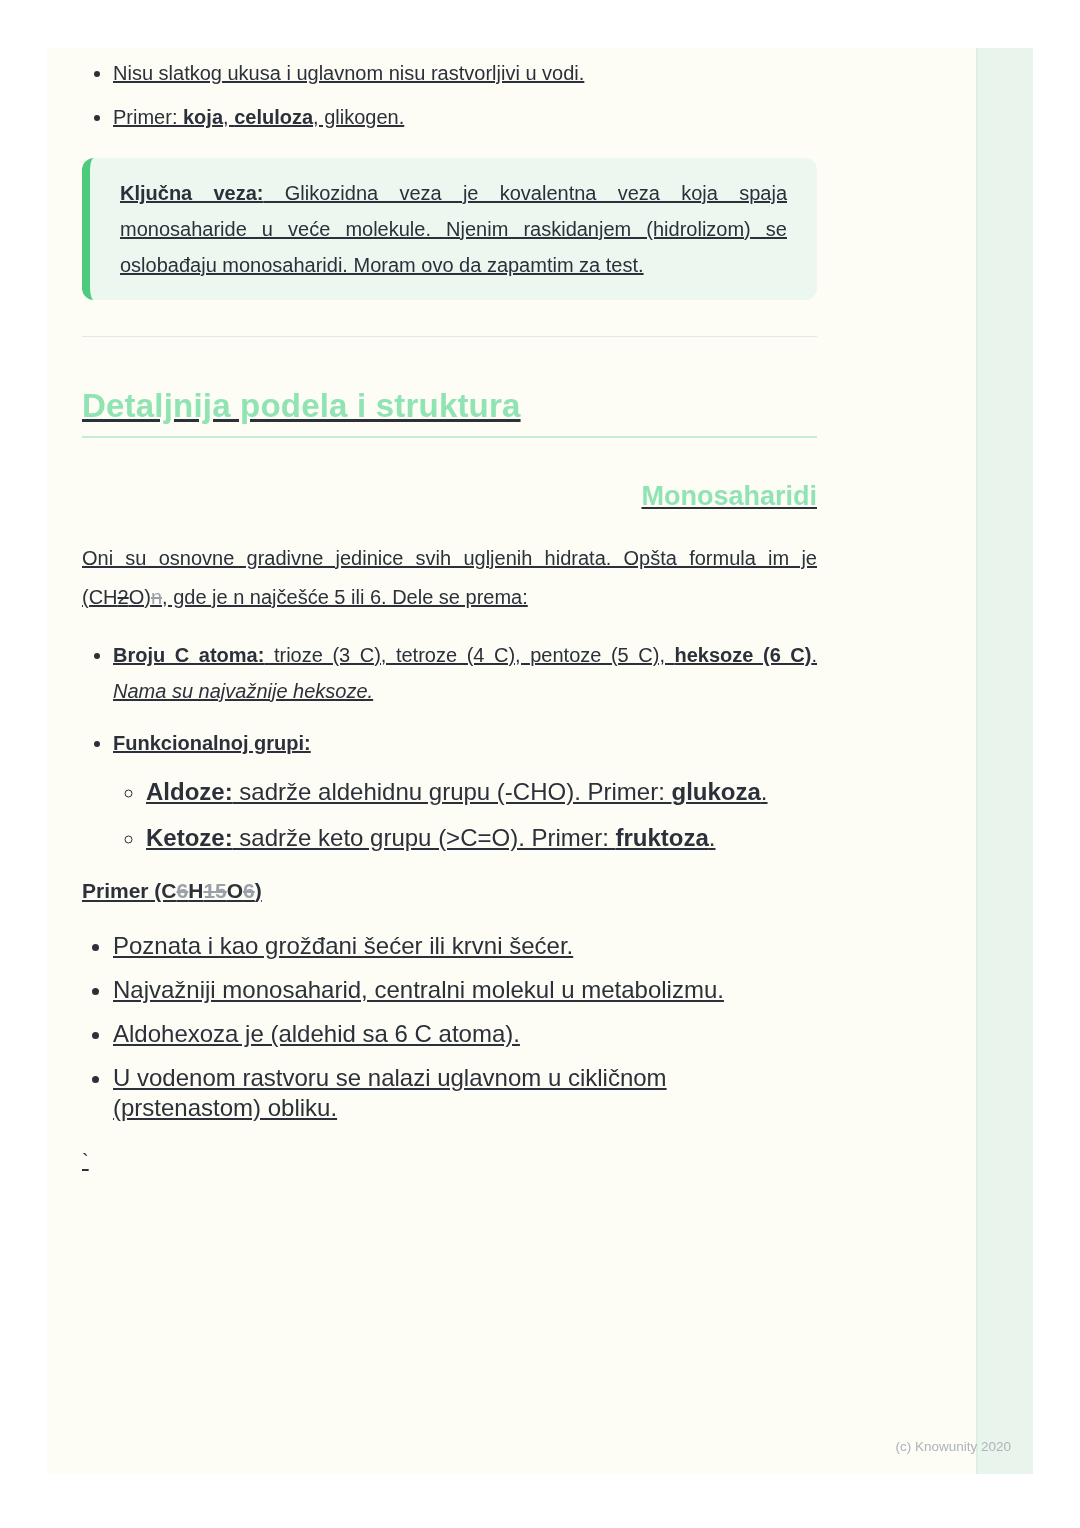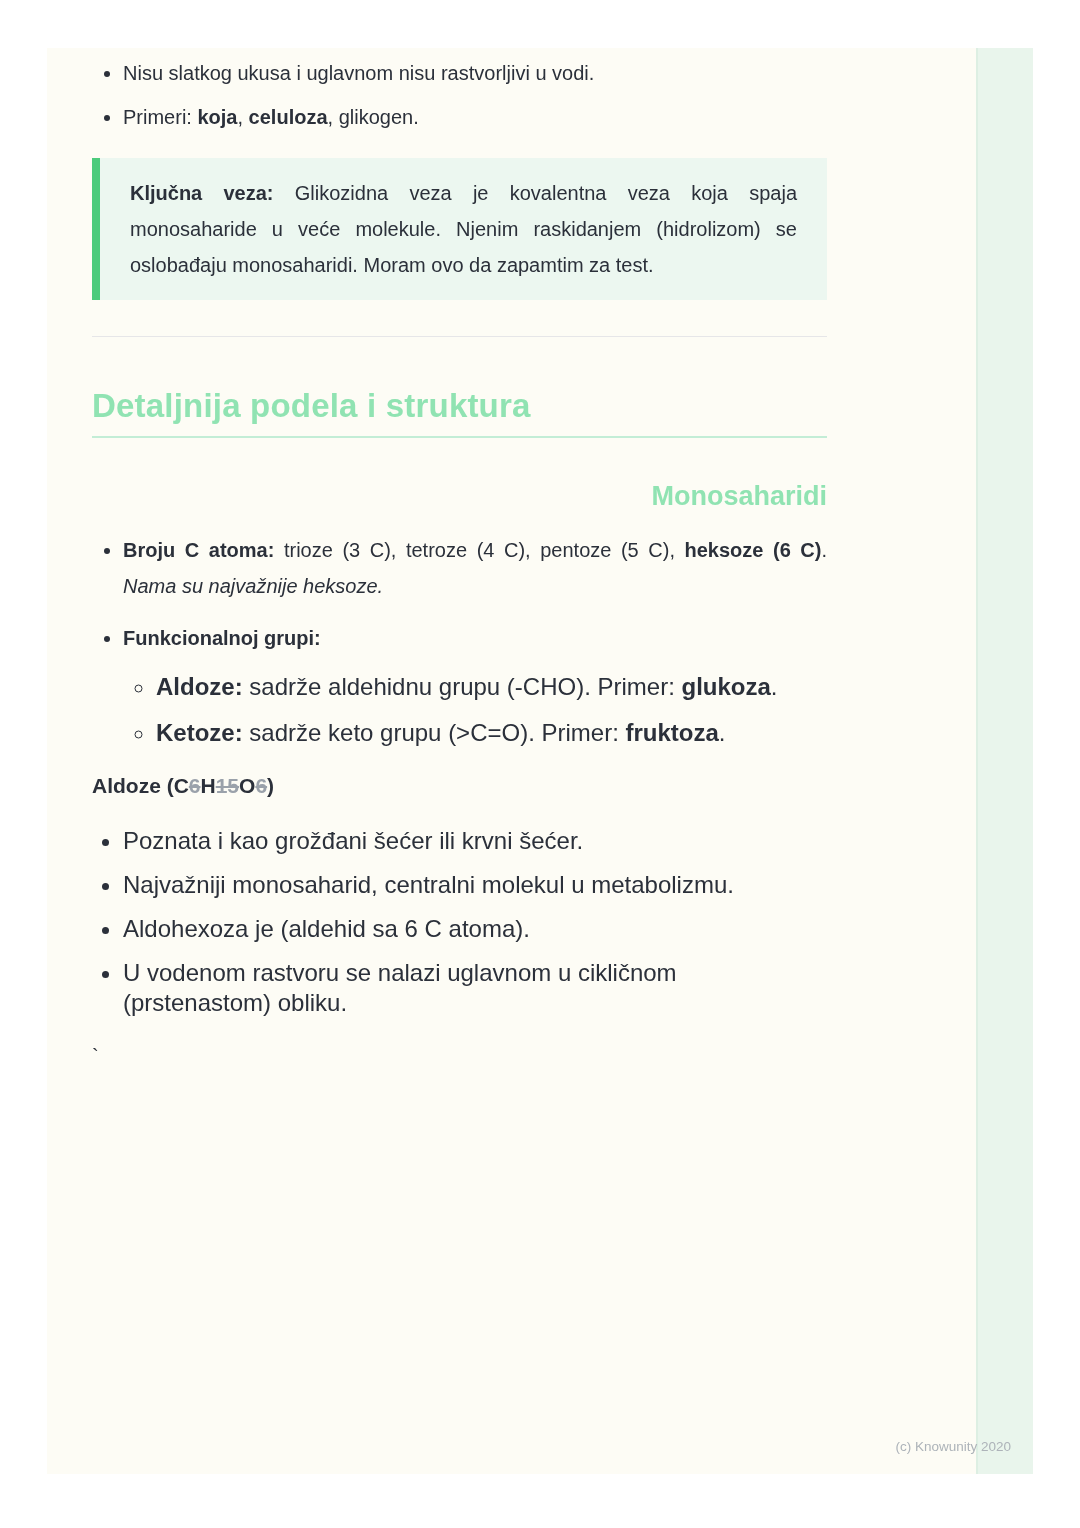--- a/index.html
+++ b/index.html
@@ -27,33 +27,33 @@
   .card{
     position:absolute;left:47px;top:48px;width:986px;height:1426px;
     background:var(--card-bg);
   }
   .stripe{
     position:absolute;top:0;right:0;width:57px;height:100%;
     background:var(--stripe);
     border-left:2px solid var(--stripe-edge);
   }
   .content{
-    position:absolute;left:45px;top:0;width:735px;
+    position:absolute;left:35px;top:0;width:735px;text-decoration:underline;
   }
   ul{list-style:disc;}
   ul.top-list{margin:10px 0 0;padding-left:31px;}
   ul.top-list li{
     font-size:20px;line-height:30px;margin-bottom:14px;
   }
   b,strong{font-weight:bold;color:var(--text);}
   .callout{
     margin-top:26px;
     background:var(--callout-bg);
     border-left:8px solid var(--callout-border);
-    border-radius:0;
+    border-radius:12px;
     padding:17px 30px;
   }
   .callout p{
     margin:0;font-size:20px;line-height:36px;text-align:justify;
   }
   hr.divider{
     margin:36px 0 0;border:none;border-top:1px solid var(--divider);height:0;
   }
   h1.section-title{
     margin:49px 0 0;font-size:33px;line-height:40px;font-weight:bold;
@@ -98,46 +98,47 @@
 </head>
 <body>
 
 <div class="card">
   <div class="stripe"></div>
 
   <div class="content">
 
     <ul class="top-list">
       <li><span>Nisu slatkog ukusa i uglavnom nisu rastvorljivi u vodi.</span></li>
-      <li><span>Primeri: </span><b>koja</b><span>, </span><b>celuloza</b><span>, glikogen.</span></li>
+      <li><span>Primer: </span><b>koja</b><span>, </span><b>celuloza</b><span>, glikogen.</span></li>
     </ul>
 
     <div class="callout">
       <p><strong>Ključna veza:</strong><span> Glikozidna veza je kovalentna veza koja spaja monosaharide u veće molekule. Njenim raskidanjem (hidrolizom) se oslobađaju monosaharidi. Moram ovo da zapamtim za test.</span></p>
     </div>
 
     <hr class="divider">
 
     <h1 class="section-title">Detaljnija podela i struktura</h1>
     <div class="h1-underline"></div>
 
     <h2 class="subsection-title">Monosaharidi</h2>
 
+    <p class="intro"><span>Oni su osnovne gradivne jedinice svih ugljenih hidrata. Opšta formula im je (CH</span><span class="st">2</span><span>O)</span><span class="stg">n</span><span>, gde je n najčešće 5 ili 6. Dele se prema:</span></p>
 
     <ul class="criteria-list">
       <li class="justified"><b>Broju C atoma:</b><span> trioze (3 C), tetroze (4 C), pentoze (5 C), </span><b>heksoze (6 C)</b><span>. </span><span class="em">Nama su najvažnije heksoze.</span></li>
       <li><b>Funkcionalnoj grupi:</b>
         <ul class="sub-list">
           <li><b>Aldoze:</b><span> sadrže aldehidnu grupu (-CHO). Primer: </span><b>glukoza</b><span>.</span></li>
           <li><b>Ketoze:</b><span> sadrže keto grupu (&gt;C=O). Primer: </span><b>fruktoza</b><span>.</span></li>
         </ul>
       </li>
     </ul>
 
-    <p class="glucose-heading"><span>Aldoze (C</span><span class="stg">6</span><span>H</span><span class="stg">15</span><span>O</span><span class="stg">6</span><span>)</span></p>
+    <p class="glucose-heading"><span>Primer (C</span><span class="stg">6</span><span>H</span><span class="stg">15</span><span>O</span><span class="stg">6</span><span>)</span></p>
 
     <ul class="glucose-list">
       <li><span>Poznata i kao grožđani šećer ili krvni šećer.</span></li>
       <li><span>Najvažniji monosaharid, centralni molekul u metabolizmu.</span></li>
       <li><span>Aldohexoza je (aldehid sa 6 C atoma).</span></li>
       <li><span>U vodenom rastvoru se nalazi uglavnom u cikličnom (prstenastom) obliku.</span></li>
     </ul>
 
     <div class="stray">`</div>
   </div>

